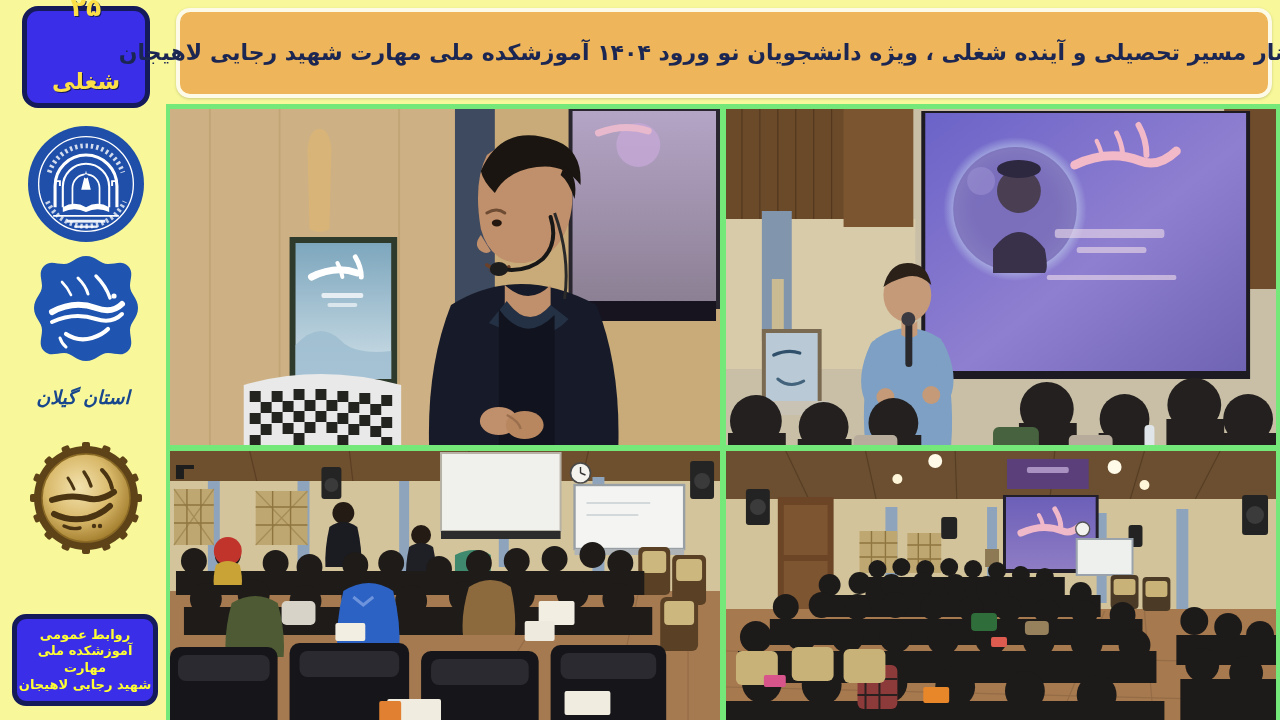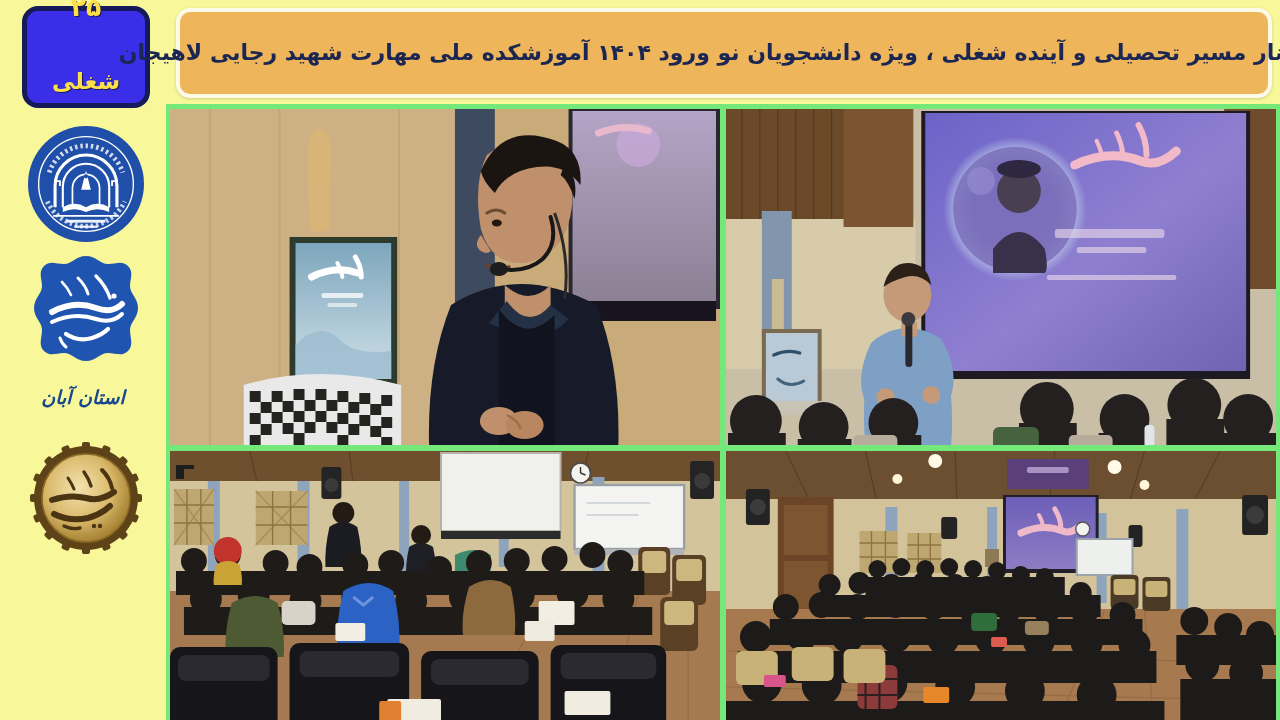--- a/index.html
+++ b/index.html
@@ -181,21 +181,21 @@
         <path d="M26 60 q22-12 44-4 q16 6 26-4" fill="none" stroke="#ffffff" stroke-width="6" stroke-linecap="round"></path>
         <path d="M26 70 q22-10 44-3 q16 5 26-5" fill="none" stroke="#ffffff" stroke-width="4" stroke-linecap="round"></path>
         <path d="M70 24 q10 10 14 22" fill="none" stroke="#ffffff" stroke-width="3.4" stroke-linecap="round"></path>
         <path d="M52 26 q8 8 10 16" fill="none" stroke="#ffffff" stroke-width="3" stroke-linecap="round"></path>
         <path d="M36 30 q6 6 9 13" fill="none" stroke="#ffffff" stroke-width="2.6" stroke-linecap="round"></path>
         <circle cx="88" cy="44" r="2.6" fill="#ffffff"></circle>
         <path d="M40 82 q12 8 26 4 q10-3 16-9" fill="none" stroke="#ffffff" stroke-width="4.2" stroke-linecap="round"></path>
         <path d="M34 86 q2 6 6 9" fill="none" stroke="#ffffff" stroke-width="3" stroke-linecap="round"></path>
       </svg>
     </div>
-    <div class="logo-caption">استان آبان</div>
+    <div class="logo-caption">استان گیلان</div>
 
     <div class="logo-gear">
       <svg viewBox="0 0 112 112" xmlns="http://www.w3.org/2000/svg" aria-hidden="true">
         <defs>
           <radialGradient id="goldgrad" cx="42%" cy="38%" r="68%">
             <stop offset="0%" stop-color="#f3e2ae"></stop>
             <stop offset="55%" stop-color="#d9b96a"></stop>
             <stop offset="100%" stop-color="#9b7526"></stop>
           </radialGradient>
         </defs>
@@ -227,20 +227,25 @@
         <path d="M24 72 q16 8 34 4 q12-3 22-12" fill="none" stroke="#4a3412" stroke-width="6" stroke-linecap="round"></path>
         <path d="M72 28 q8 8 10 18" fill="none" stroke="#4a3412" stroke-width="4" stroke-linecap="round"></path>
         <path d="M54 30 q5 7 7 14" fill="none" stroke="#4a3412" stroke-width="3.4" stroke-linecap="round"></path>
         <path d="M38 36 q4 6 6 11" fill="none" stroke="#4a3412" stroke-width="3" stroke-linecap="round"></path>
         <path d="M34 84 q8 4 16 2" fill="none" stroke="#4a3412" stroke-width="3.4" stroke-linecap="round"></path>
         <circle cx="64" cy="84" r="2.2" fill="#4a3412"></circle>
         <circle cx="70" cy="84" r="2.2" fill="#4a3412"></circle>
       </svg>
     </div>
 
+    <div class="pr-box">
+      <span>روابط عمومی</span>
+      <span>آموزشکده ملی مهارت</span>
+      <span>شهید رجایی لاهیجان</span>
+    </div>
   </div>
 
   <div class="title-banner">
     <div class="t-line">سمینار مسیر تحصیلی و  آینده شغلی ، ویژه دانشجویان نو ورود ۱۴۰۴ آموزشکده ملی مهارت شهید رجایی لاهیجان</div>
   </div>
 
   <div class="photo-grid">
 
     <div class="photo">
       <svg viewBox="0 0 552 336" preserveAspectRatio="none" xmlns="http://www.w3.org/2000/svg" aria-hidden="true">

